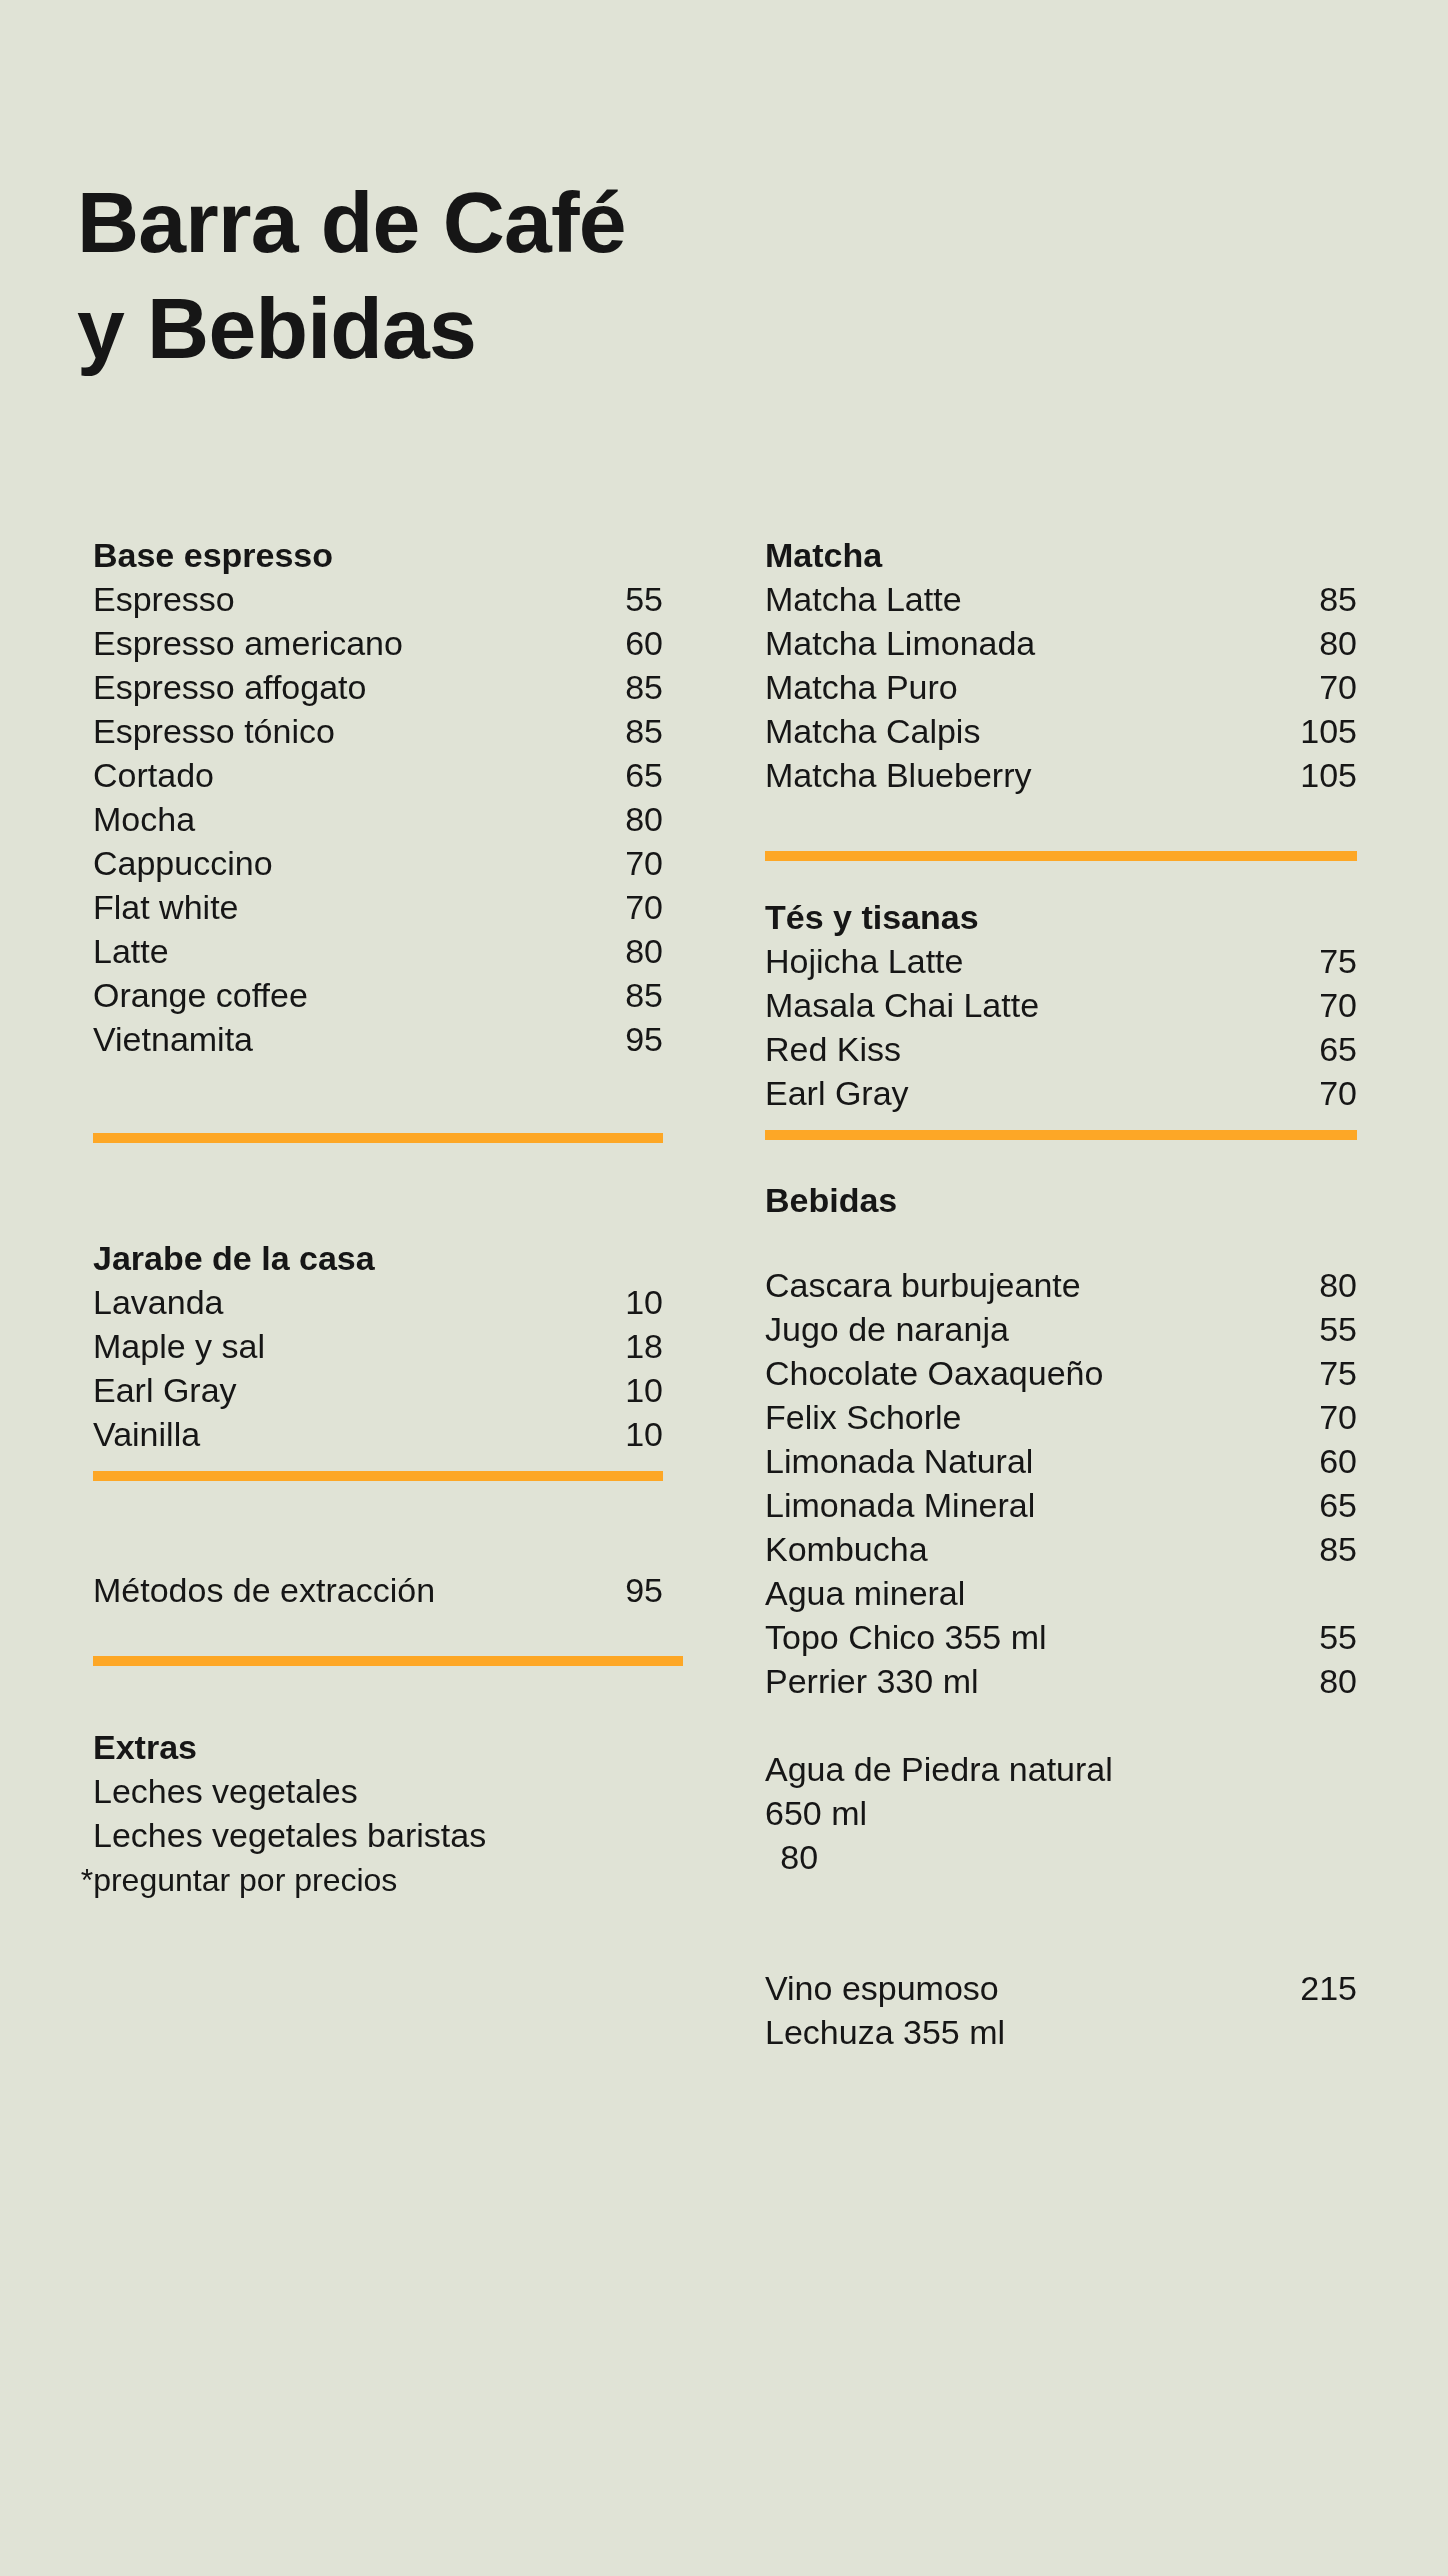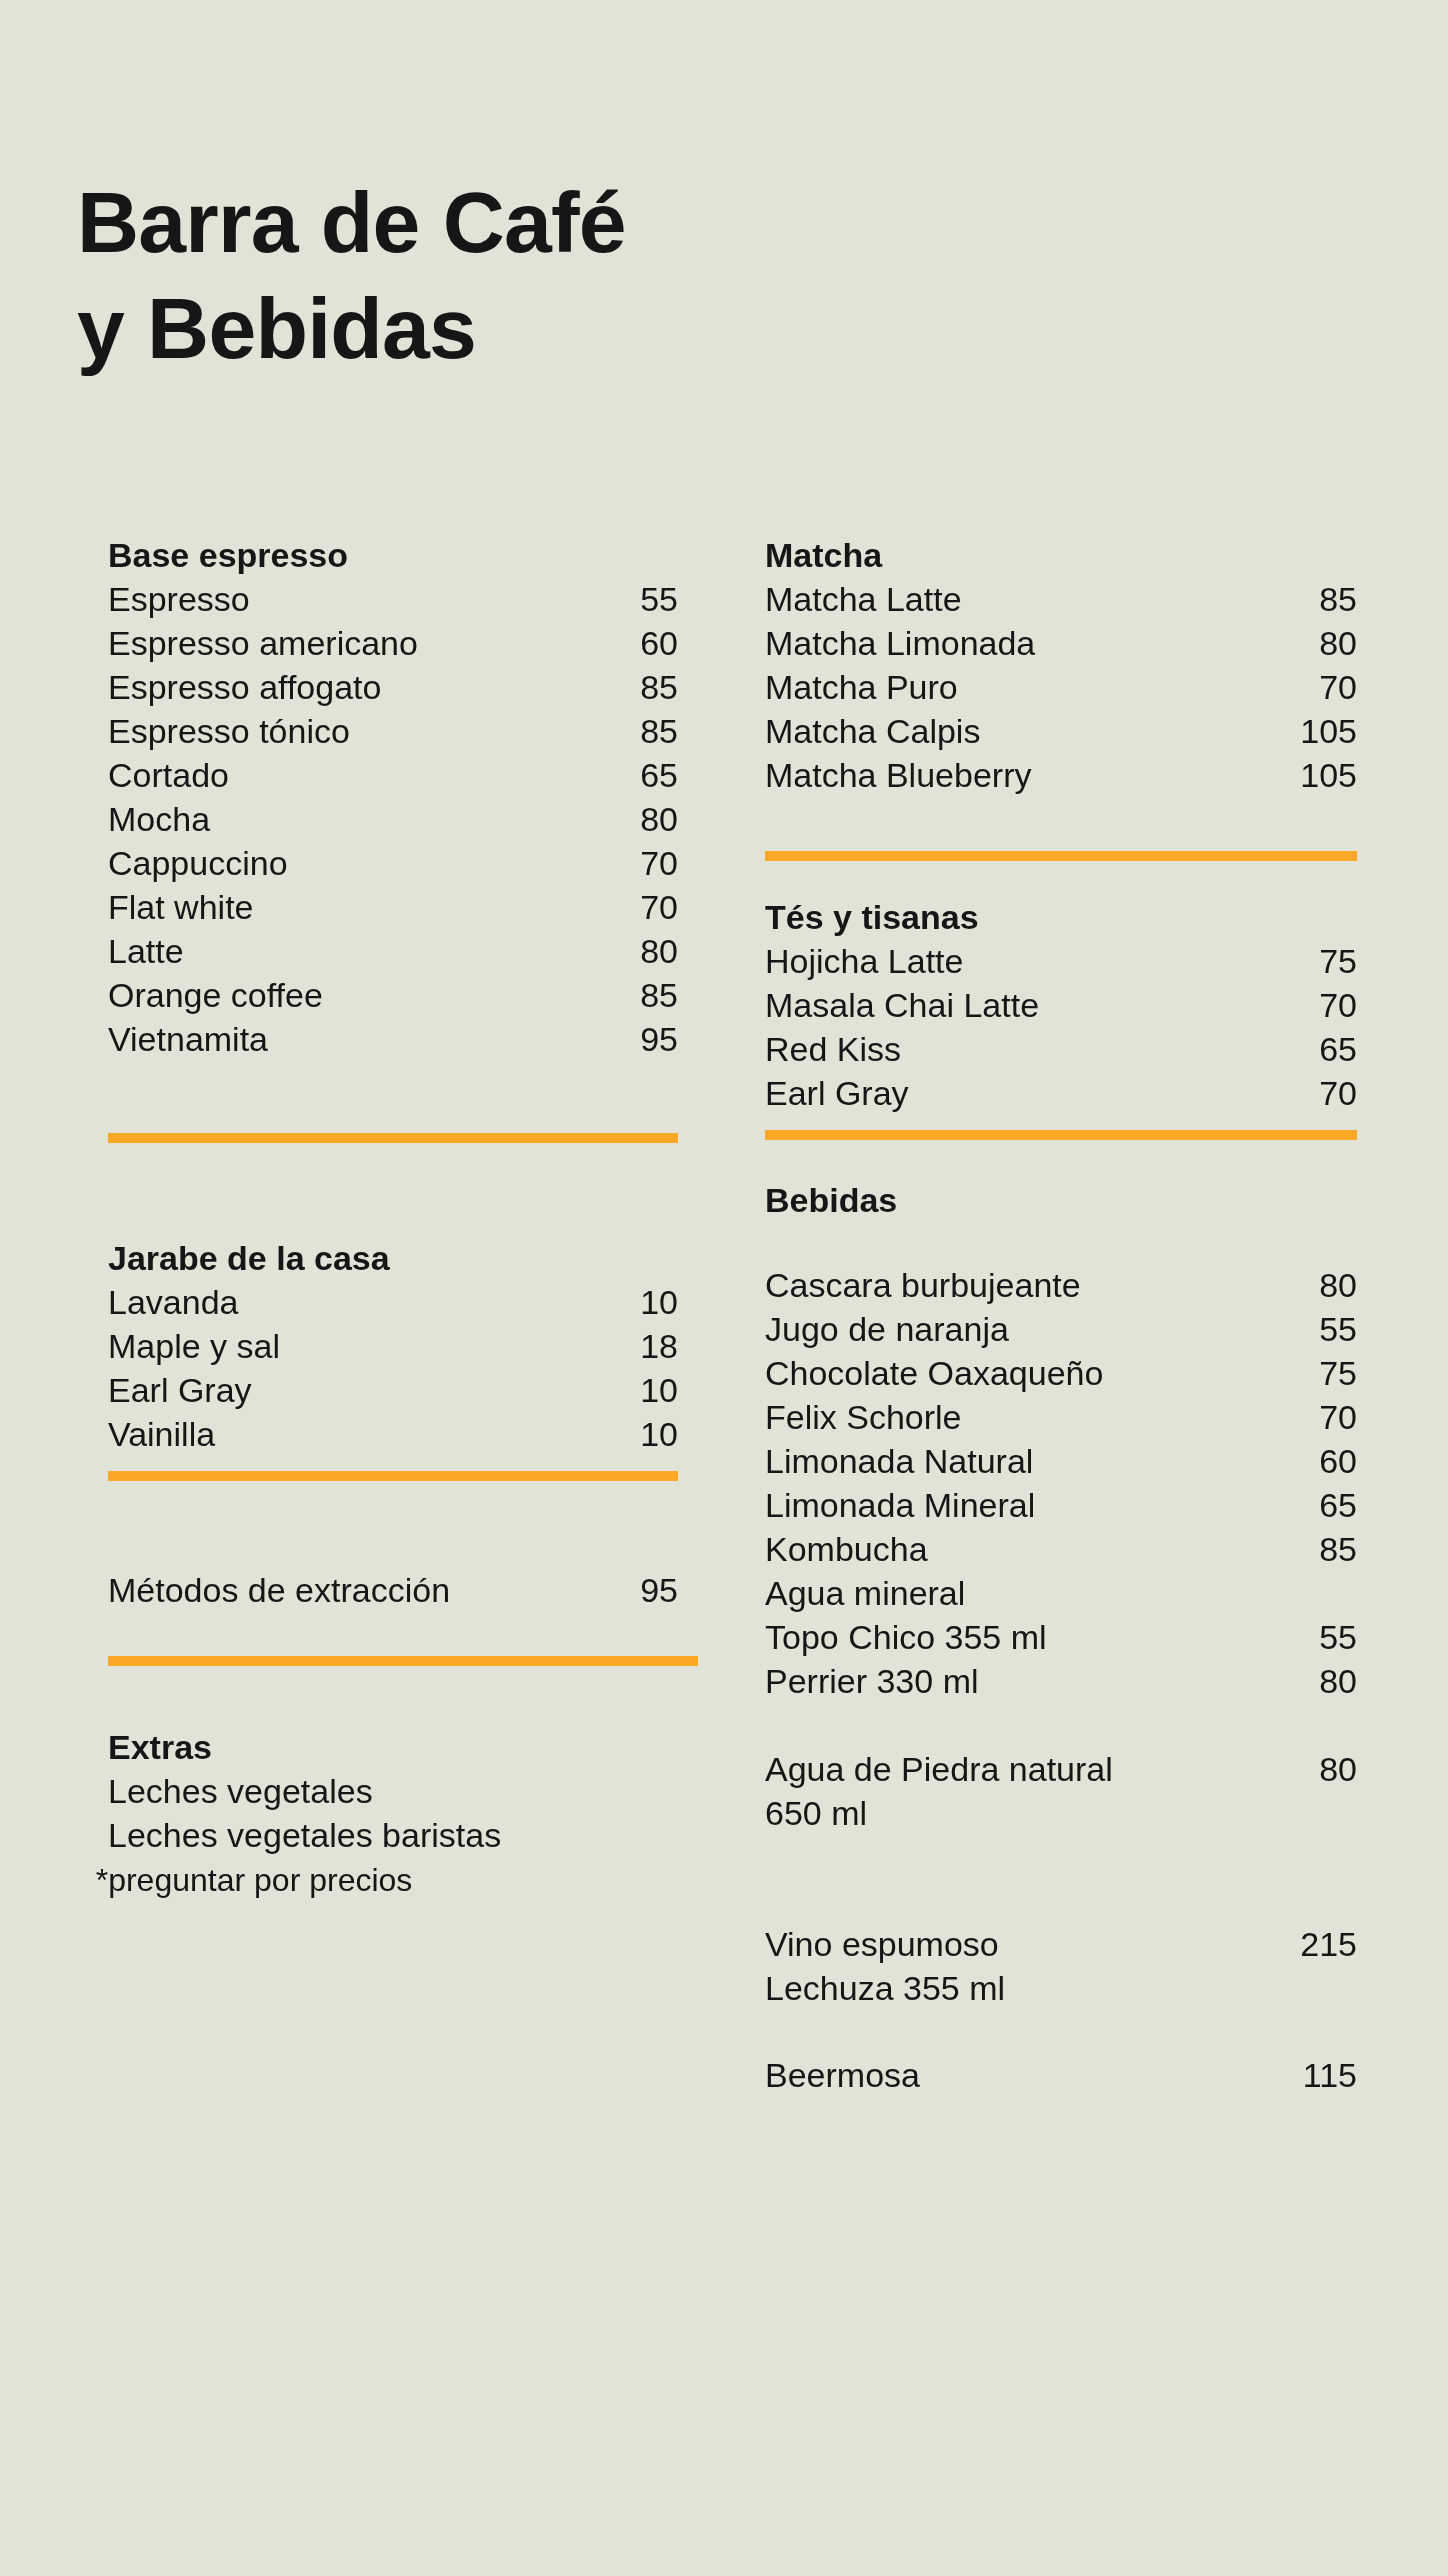--- a/index.html
+++ b/index.html
@@ -11,21 +11,21 @@
     font-family:"Liberation Sans","DejaVu Sans",sans-serif;
     overflow:hidden;
     text-decoration:underline;
   }
   .page-title {
     position:absolute; left:77px; top:169px;
     font-size:86px; font-weight:700; line-height:106px;
     letter-spacing:-0.8px; white-space:pre-line;
   }
   .col { position:absolute; top:533px; }
-  .col-left  { left:108px; width:570px; }
+  .col-left  { left:93px; width:570px; }
   .col-right { left:765px; width:592px; }
   .heading { font-weight:700; }
   .heading, .subheading, .row, .item-line { font-size:34px; line-height:44px; }
   .row { display:flex; justify-content:space-between; align-items:flex-start; }
   .name { white-space:pre-line; }
   .price { text-align:right; padding-left:15.3px; }
   .divider { height:10px; background:var(--accent); }
   .divider.wide { width:590px; }
   .note { font-size:32px; line-height:35px; margin-top:6.1px; text-indent:-12.3px; }
   
@@ -34,21 +34,21 @@
   .m-div2    { margin-top:15.3px; }
   .m-metodos { margin-top:87px; }
   .m-div3    { margin-top:44px; }
   .m-extras  { margin-top:59px; }
   .m-divr1   { margin-top:54px; }
   .m-tes     { margin-top:34px; }
   .m-divr2   { margin-top:15.3px; }
   .m-bebidas { margin-top:38px; }
   .m-bebidas-items { margin-top:41px; }
   .m-agua    { }
-  .m-piedra  { margin-top:44px; }
+  .m-piedra  { margin-top:44px;flex-direction:column; }
   .m-vino    { margin-top:87px; }
   .m-cocteles{ margin-top:43px; }
   .logo { position:absolute; left:1301px; top:2243px; width:90px; height:265px; }
   .logo svg { width:100%; height:100%; display:block; }
 </style>
 </head>
 <body>
 
 <div class="page">
 

